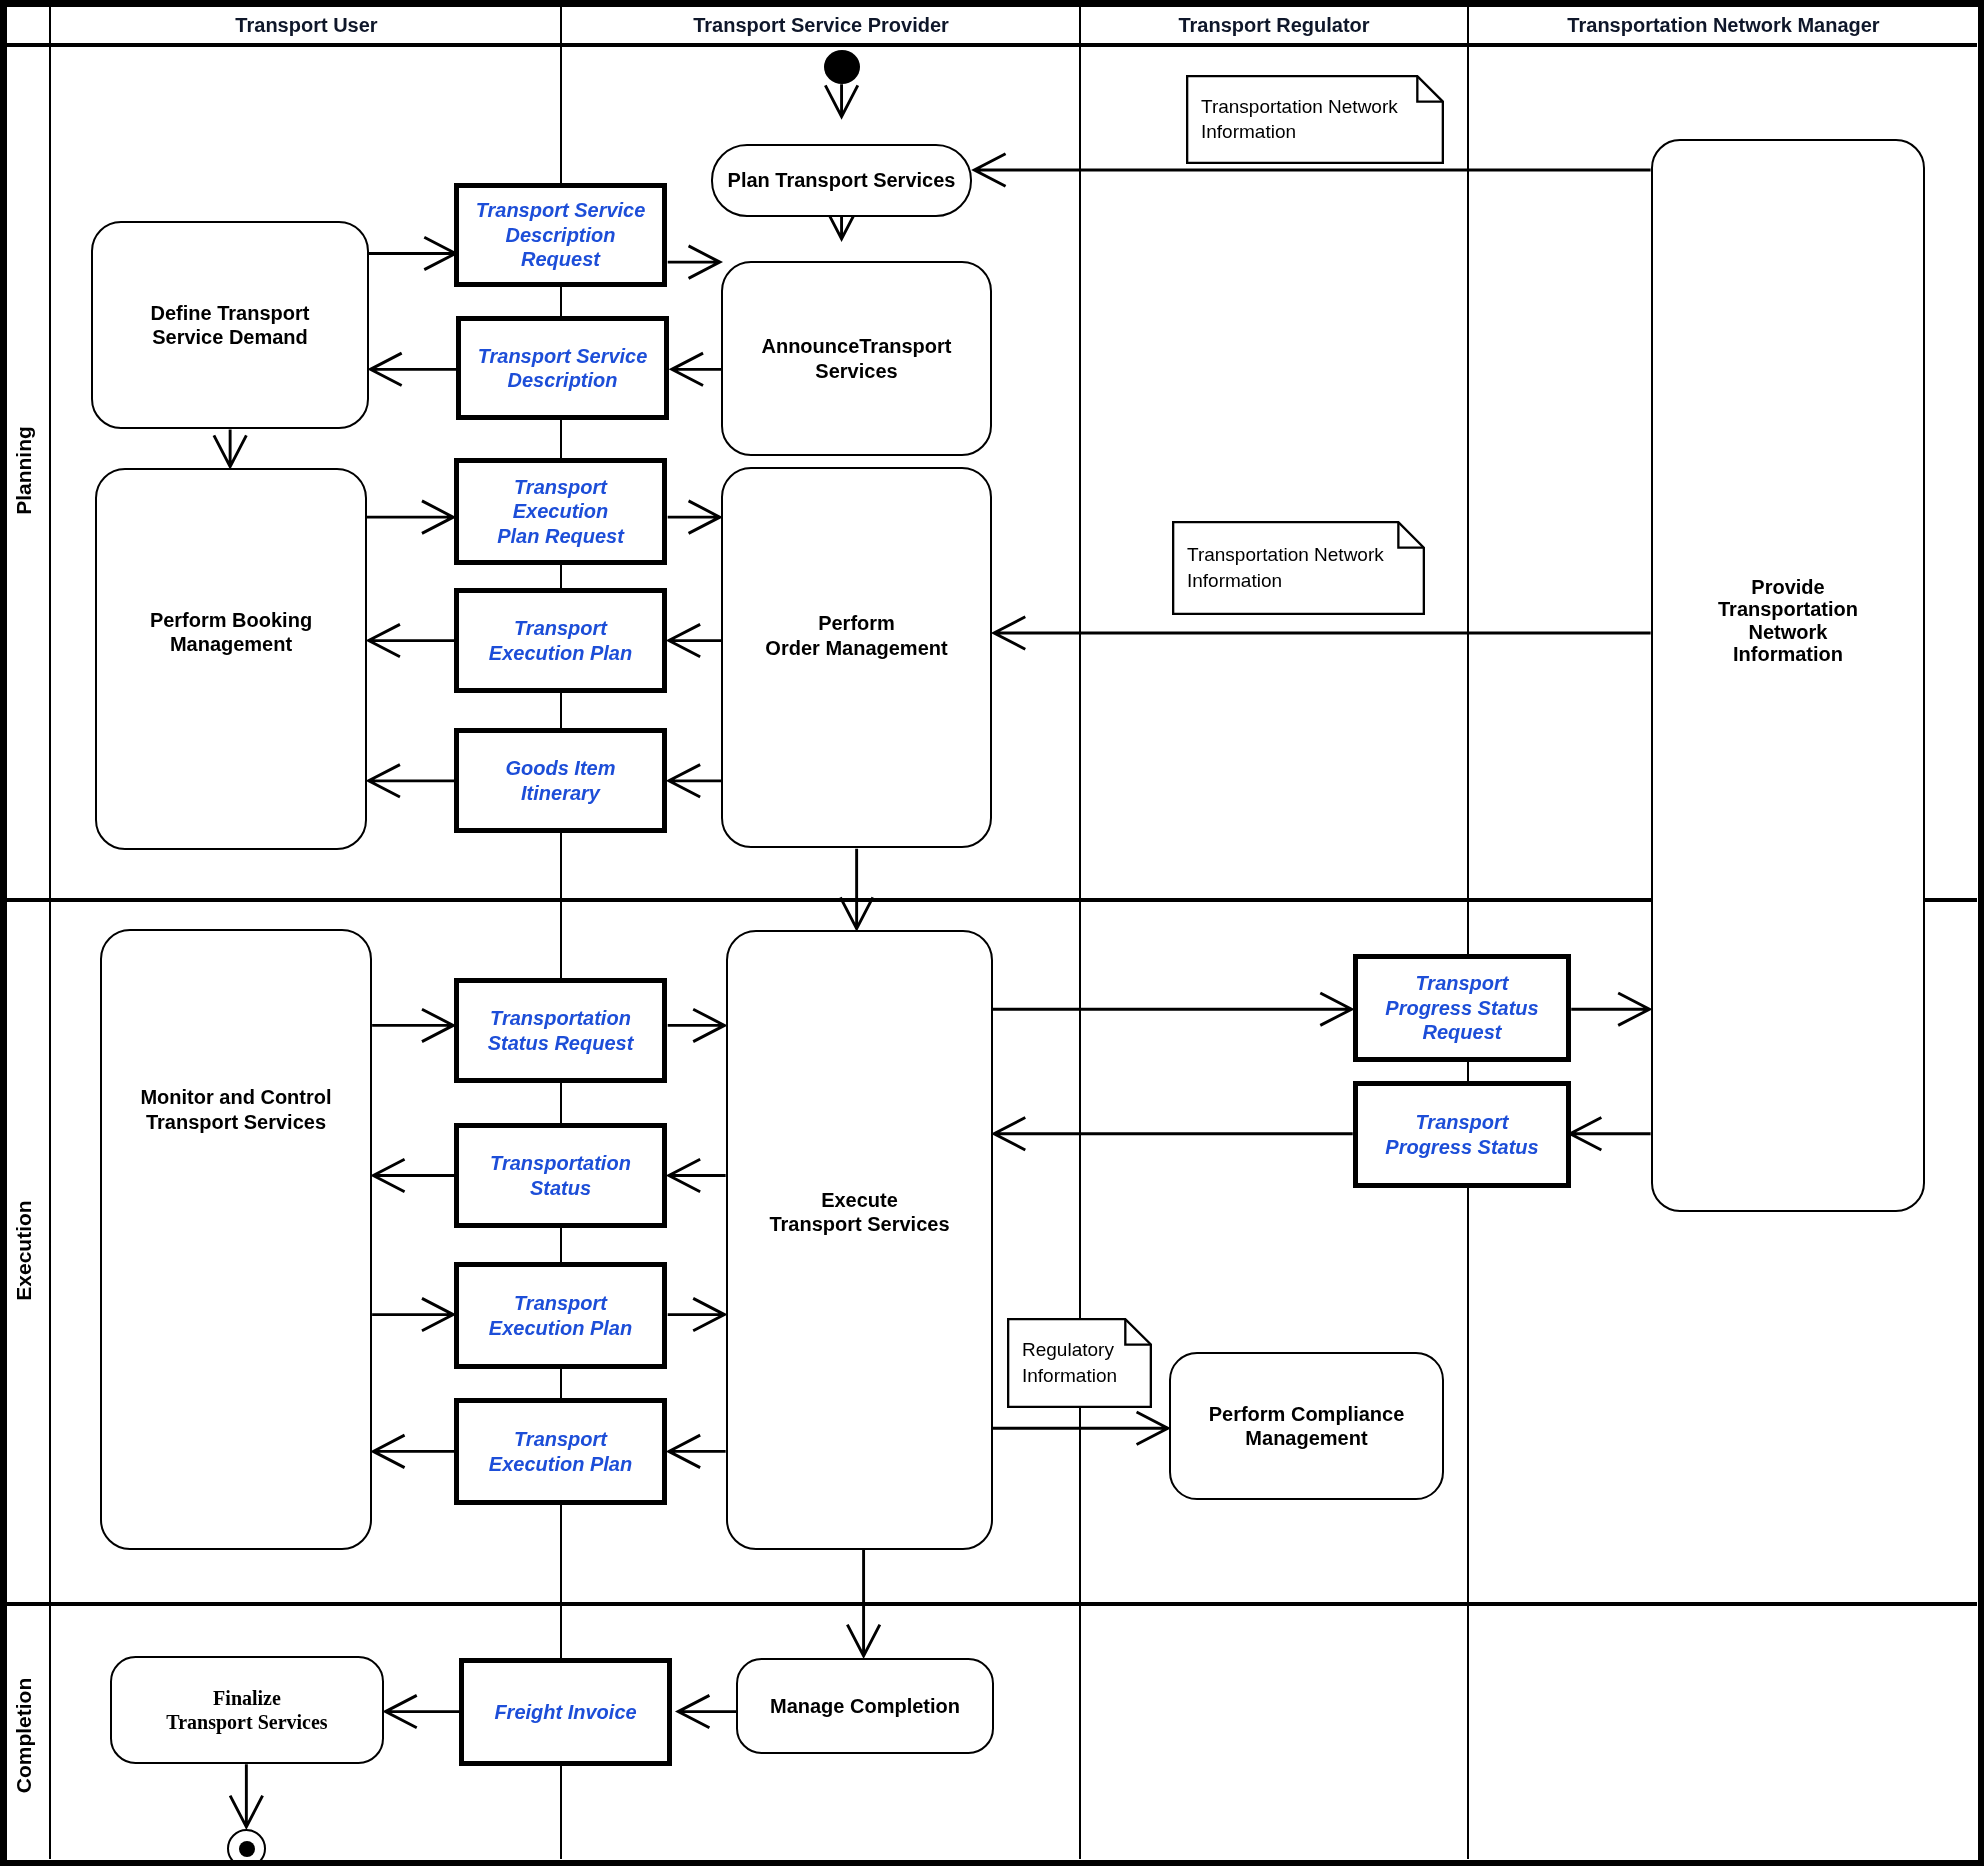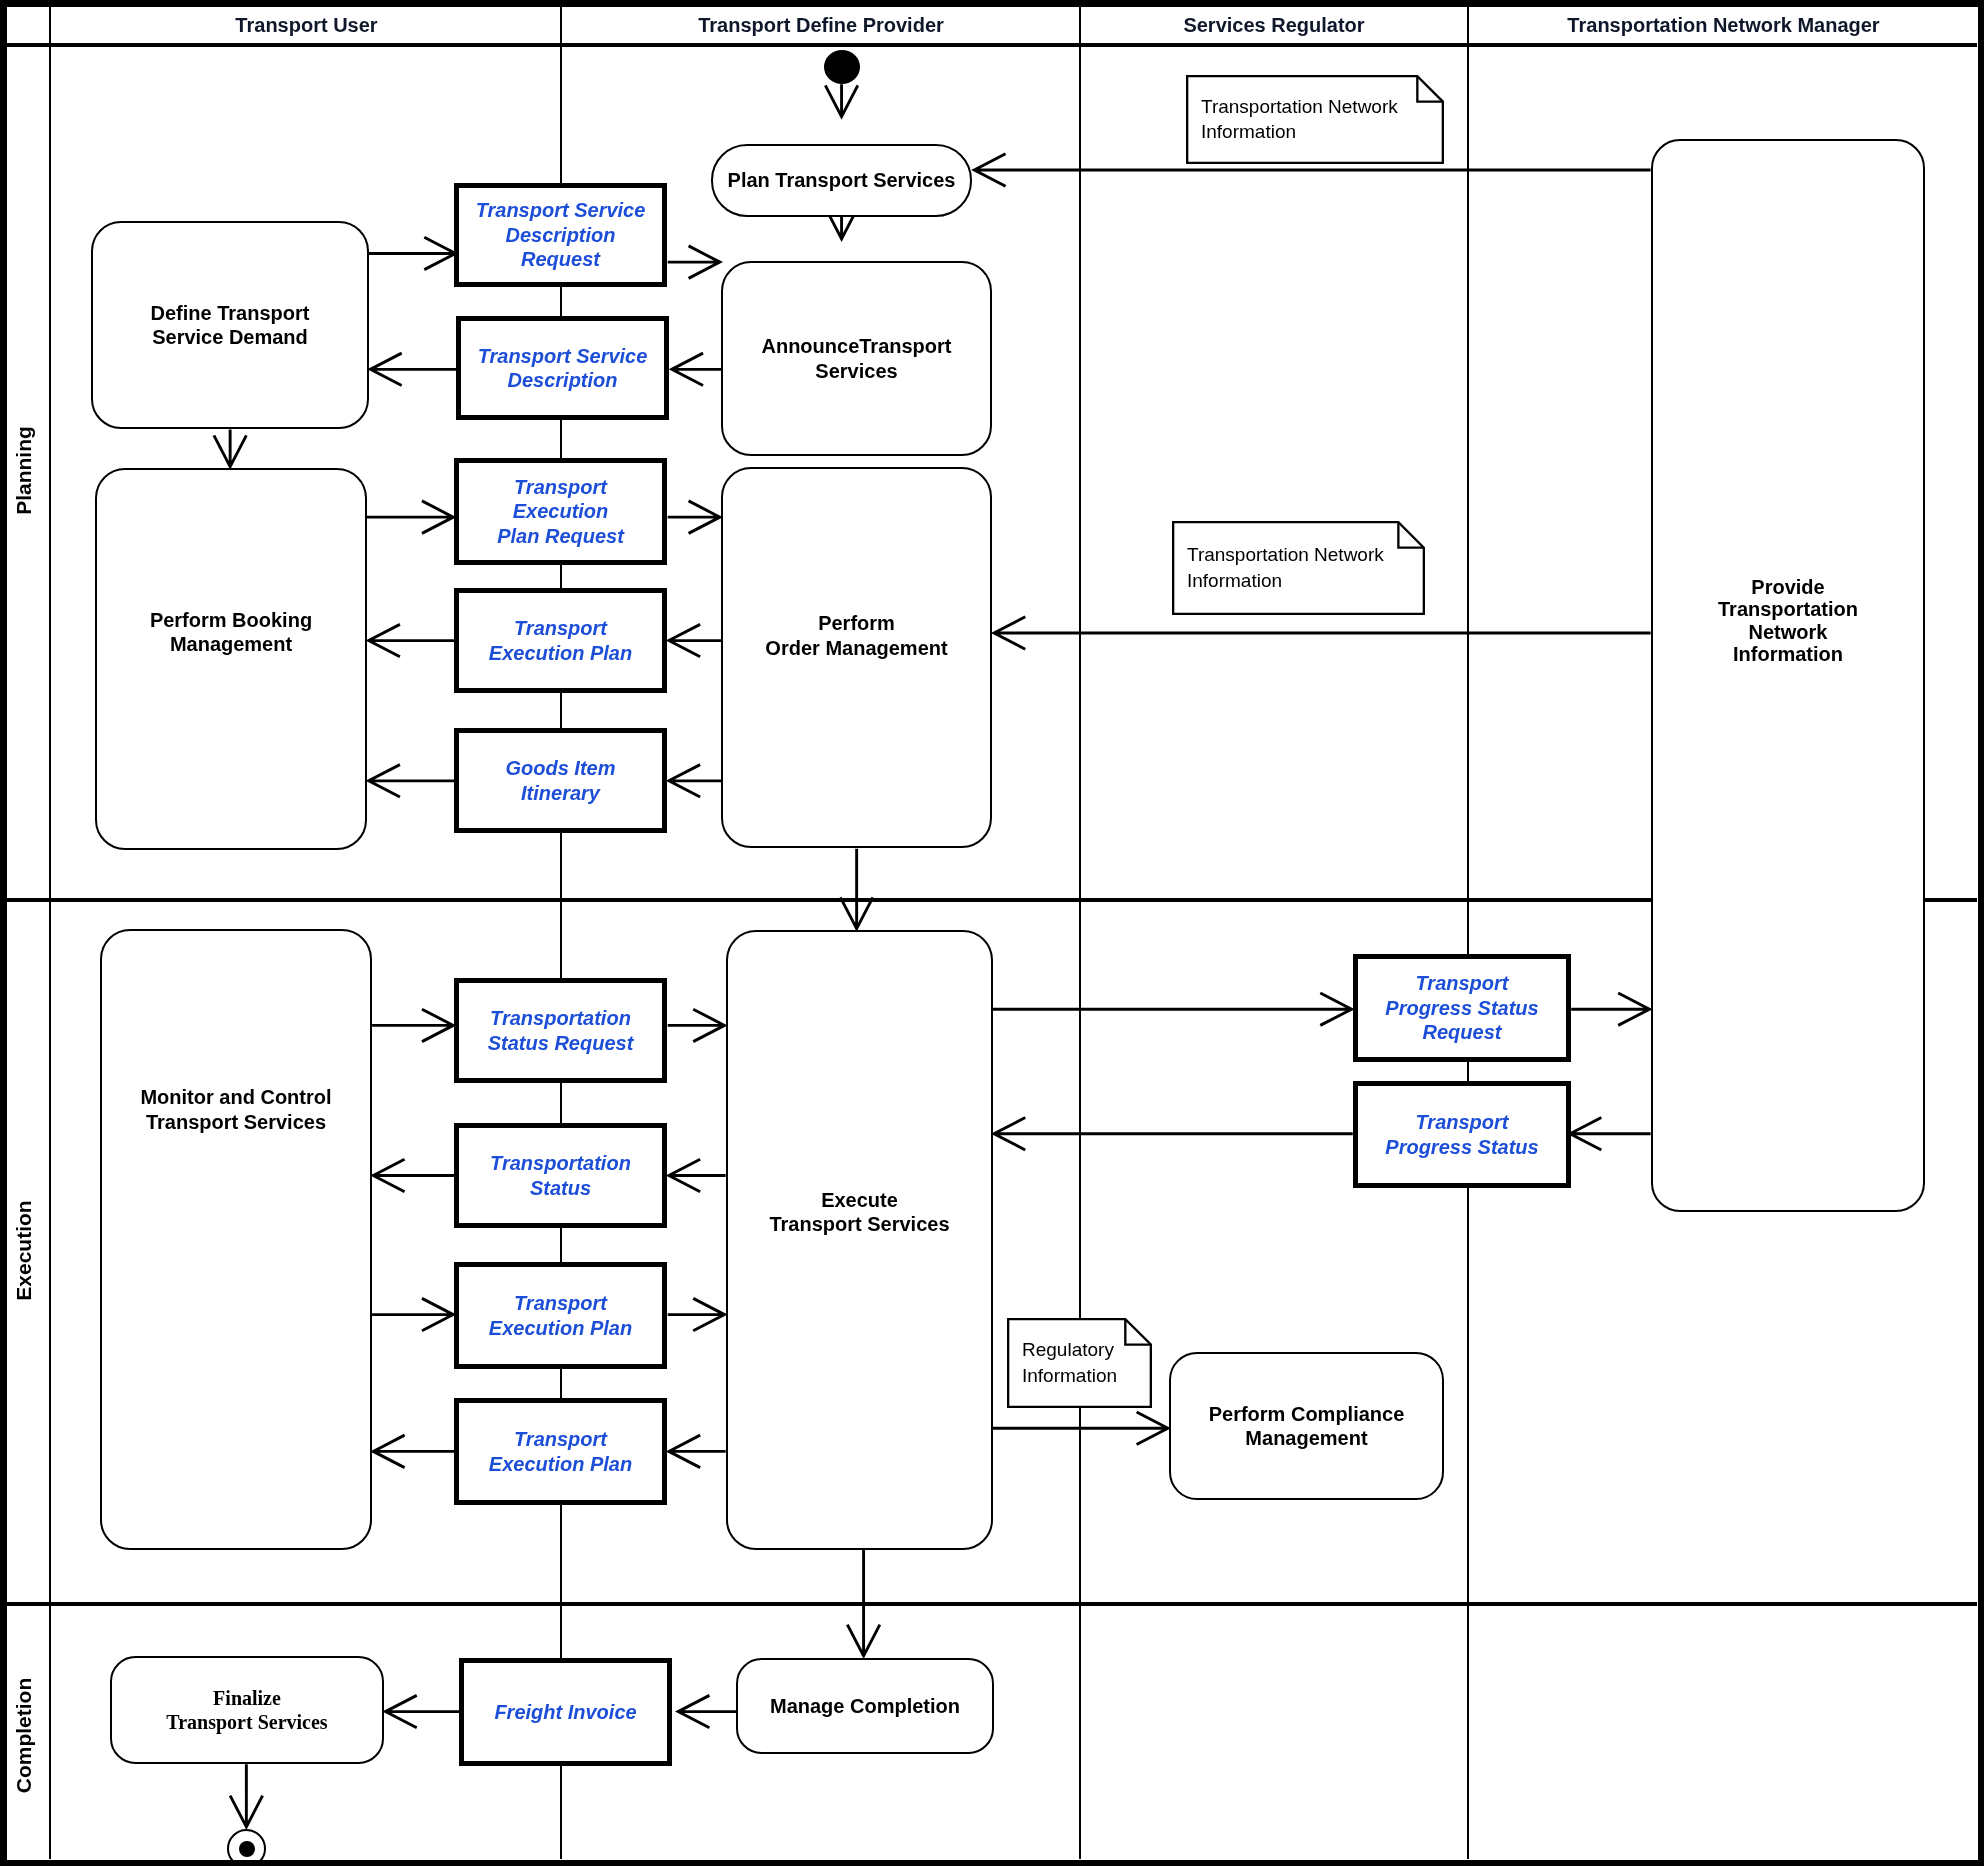--- a/index.html
+++ b/index.html
@@ -67,24 +67,24 @@
   <div class="vline" style="left:1072px; top:0; width:2.3px; height:1852px;"></div>
   <div class="vline" style="left:1460px; top:0; width:2.3px; height:1852px;"></div>
   <div class="hline" style="left:0; top:36px; width:1970px; height:3.5px;"></div>
   <div class="hline" style="left:0; top:891px; width:1970px; height:4px;"></div>
   <div class="hline" style="left:0; top:1595px; width:1970px; height:4px;"></div>
 
   <div class="lane-title" style="left:45px; width:509px;">
       <span>Transport User</span>
     </div>
   <div class="lane-title" style="left:556px; width:516px;">
-      <span>Transport Define Provider</span>
+      <span>Transport Service Provider</span>
     </div>
   <div class="lane-title" style="left:1074px; width:386px;">
-      <span>Services Regulator</span>
+      <span>Transport Regulator</span>
     </div>
   <div class="lane-title" style="left:1463px; width:507px;">
       <span>Transportation Network Manager</span>
     </div>
 
   <div class="phase-label" style="left:-42px; top:449px;"><span>Planning</span></div>
   <div class="phase-label" style="left:-42px; top:1229px;"><span>Execution</span></div>
   <div class="phase-label" style="left:-42px; top:1714px;"><span>Completion</span></div>
 
   <svg class="arrows" width="1985" height="1867" viewBox="0 0 3425 3221">

